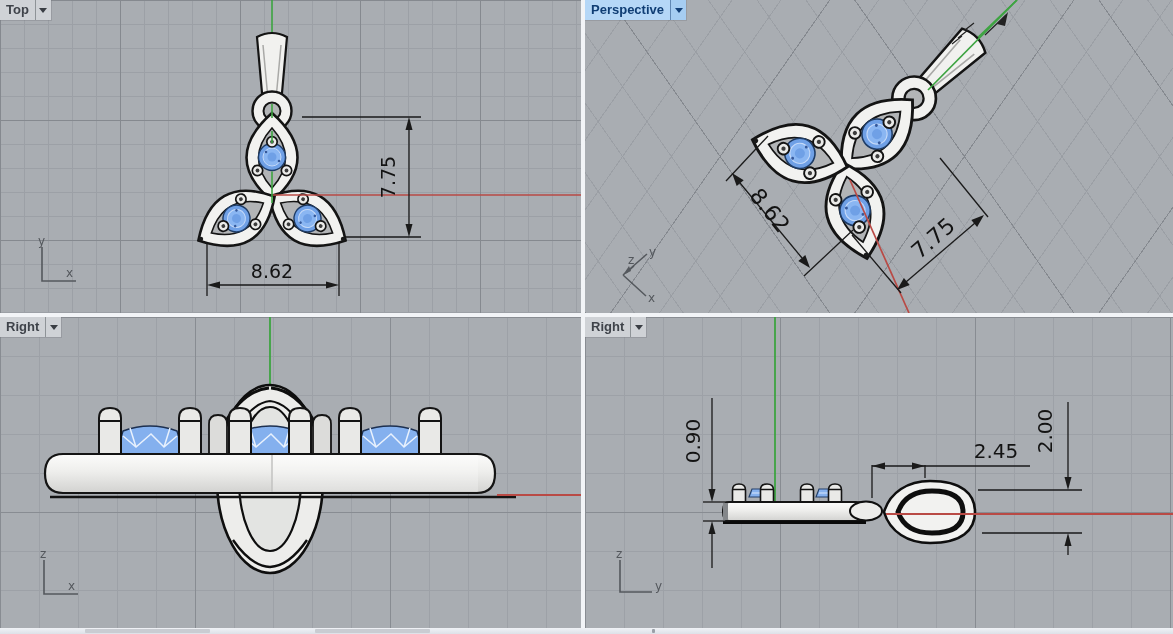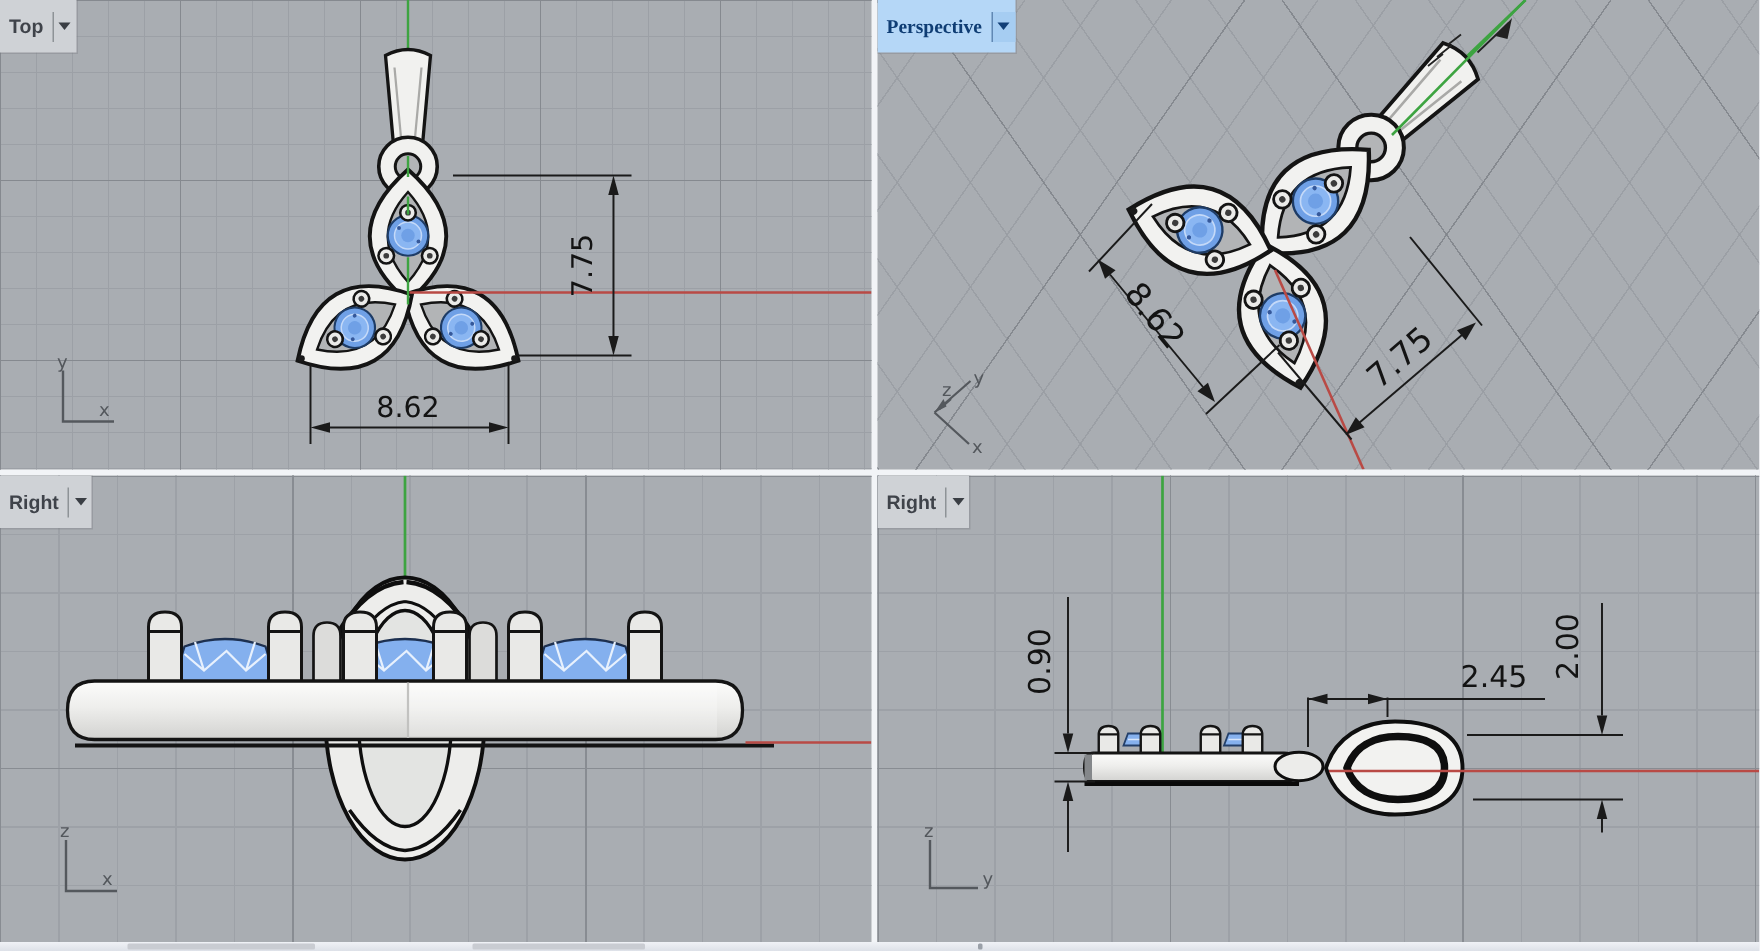--- a/index.html
+++ b/index.html
@@ -22,28 +22,28 @@
   }
   .vp.persp{
     background-image:
       repeating-linear-gradient(55deg,rgba(130,134,140,.85) 0 1px,transparent 1px 200px),
       repeating-linear-gradient(125deg,rgba(130,134,140,.85) 0 1px,transparent 1px 200px),
       repeating-linear-gradient(55deg,rgba(152,156,162,.8) 0 1px,transparent 1px 40px),
       repeating-linear-gradient(125deg,rgba(152,156,162,.8) 0 1px,transparent 1px 40px);
   }
   .vp svg{position:absolute;left:0;top:0;}
   .vp-label{position:absolute;left:0;top:0;display:inline-flex;align-items:center;
-    background:#cfd2d6;height:35px;line-height:20px;box-shadow:0 0 0 1px rgba(120,124,130,.35);
+    background:#cfd2d6;height:20px;line-height:20px;box-shadow:0 0 0 1px rgba(120,124,130,.35);
     cursor:pointer;user-select:none;}
   .vp-label .nm{padding:0 6px;font-size:13px;font-weight:bold;color:#3f434a;}
   .vp-label .caretbox{display:flex;align-items:center;justify-content:center;width:15px;height:20px;
     border-left:1px solid rgba(90,95,100,.55);}
   .vp-label .caret{width:0;height:0;border:4px solid transparent;border-top:5px solid #3a3e44;margin-top:4px;}
   .vp-label.active{background:#b5d7f7;}
-  .vp-label.active .nm{color:#0f3d74;font-family:Liberation Serif, serif;}
+  .vp-label.active .nm{color:#0f3d74;}
   .vp-label.active .caretbox{border-left-color:rgba(40,80,130,.55);background:#a6cdf2;}
   .vp-label.active .caret{border-top-color:#123f77;}
   .dimtxt{font-family:"DejaVu Sans",sans-serif;fill:#131313;}
   .axlbl{font-family:"DejaVu Sans",sans-serif;font-size:12px;fill:#53575c;}
   .dimline{stroke:#1a1a1a;stroke-width:1.3;fill:none;}
   .arrow{fill:#1a1a1a;stroke:none;}
   .bottom-strip{position:absolute;left:0;top:628px;width:1173px;height:6px;
     background:linear-gradient(#f0f2f6,#dde1e8);}
   .bottom-strip .sliver{position:absolute;top:1px;height:4px;background:#c9ccd2;border-radius:1px;}
 </style>

